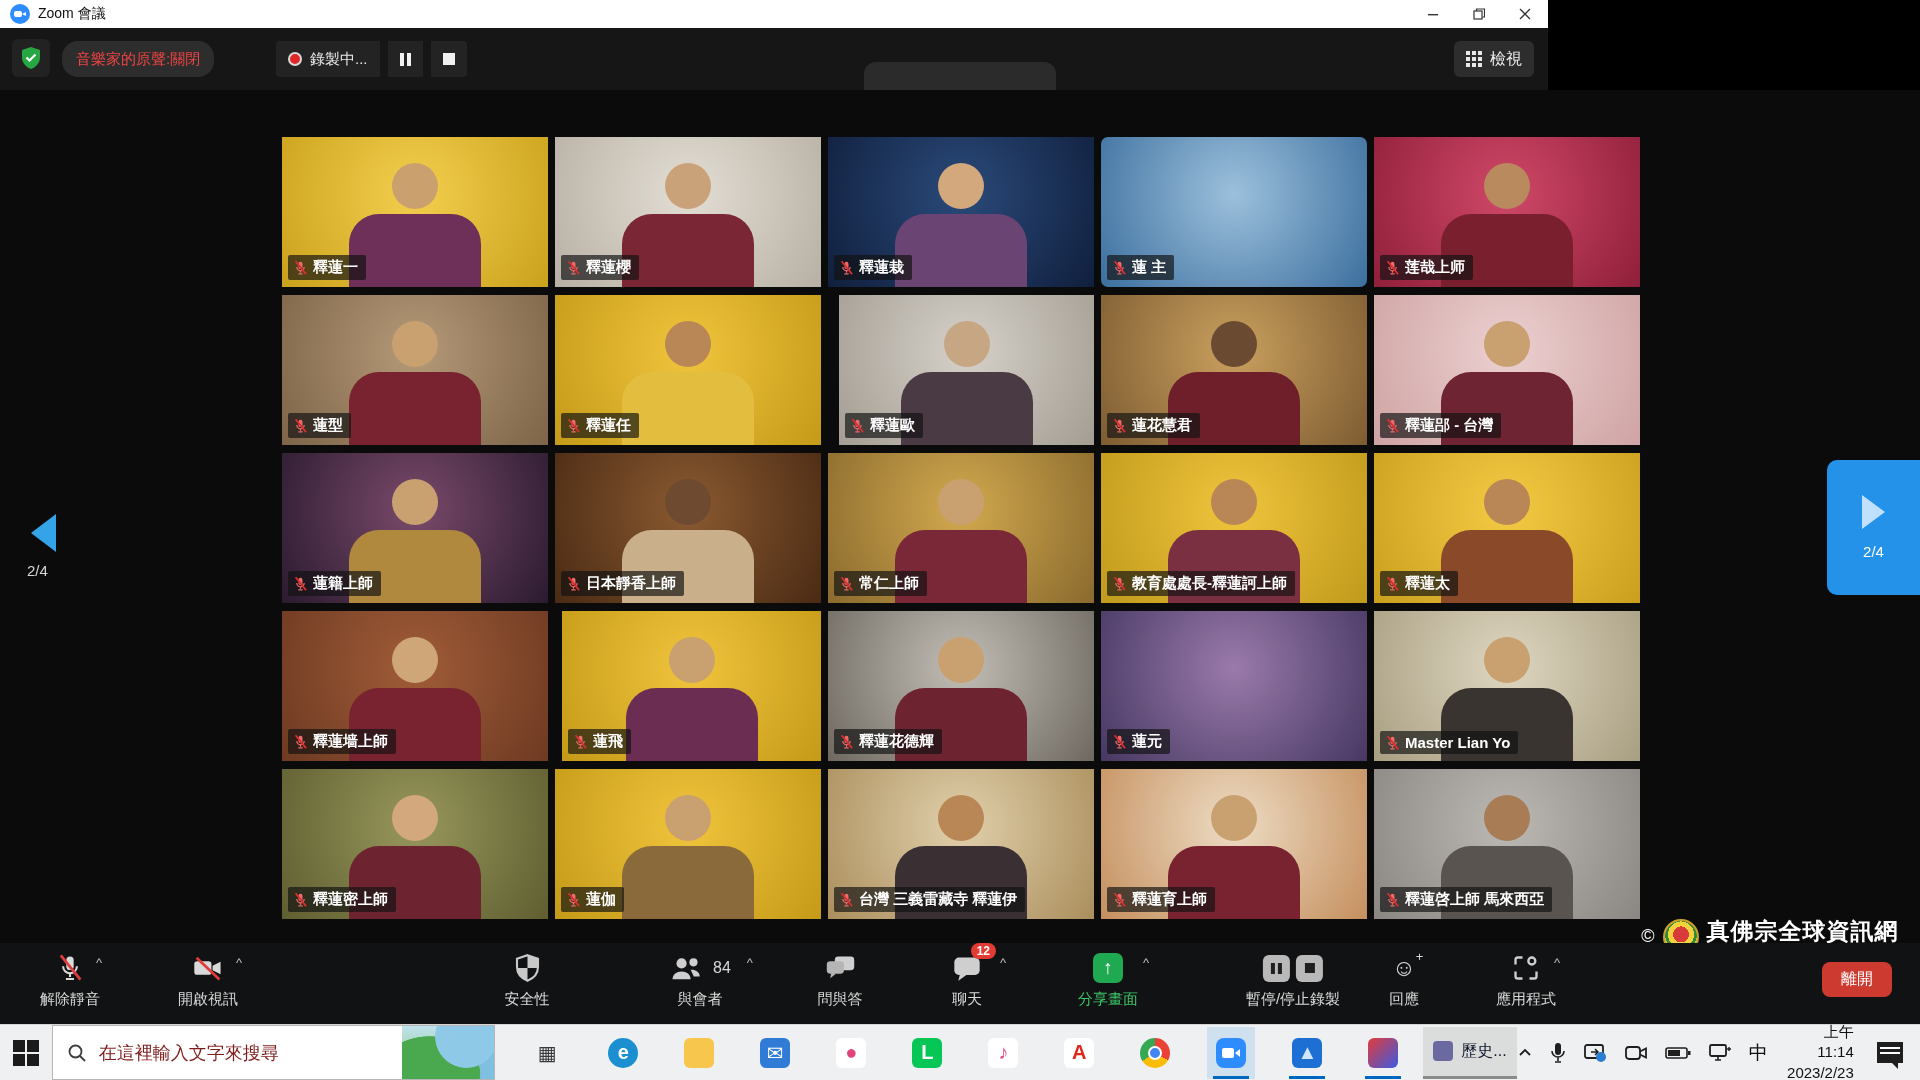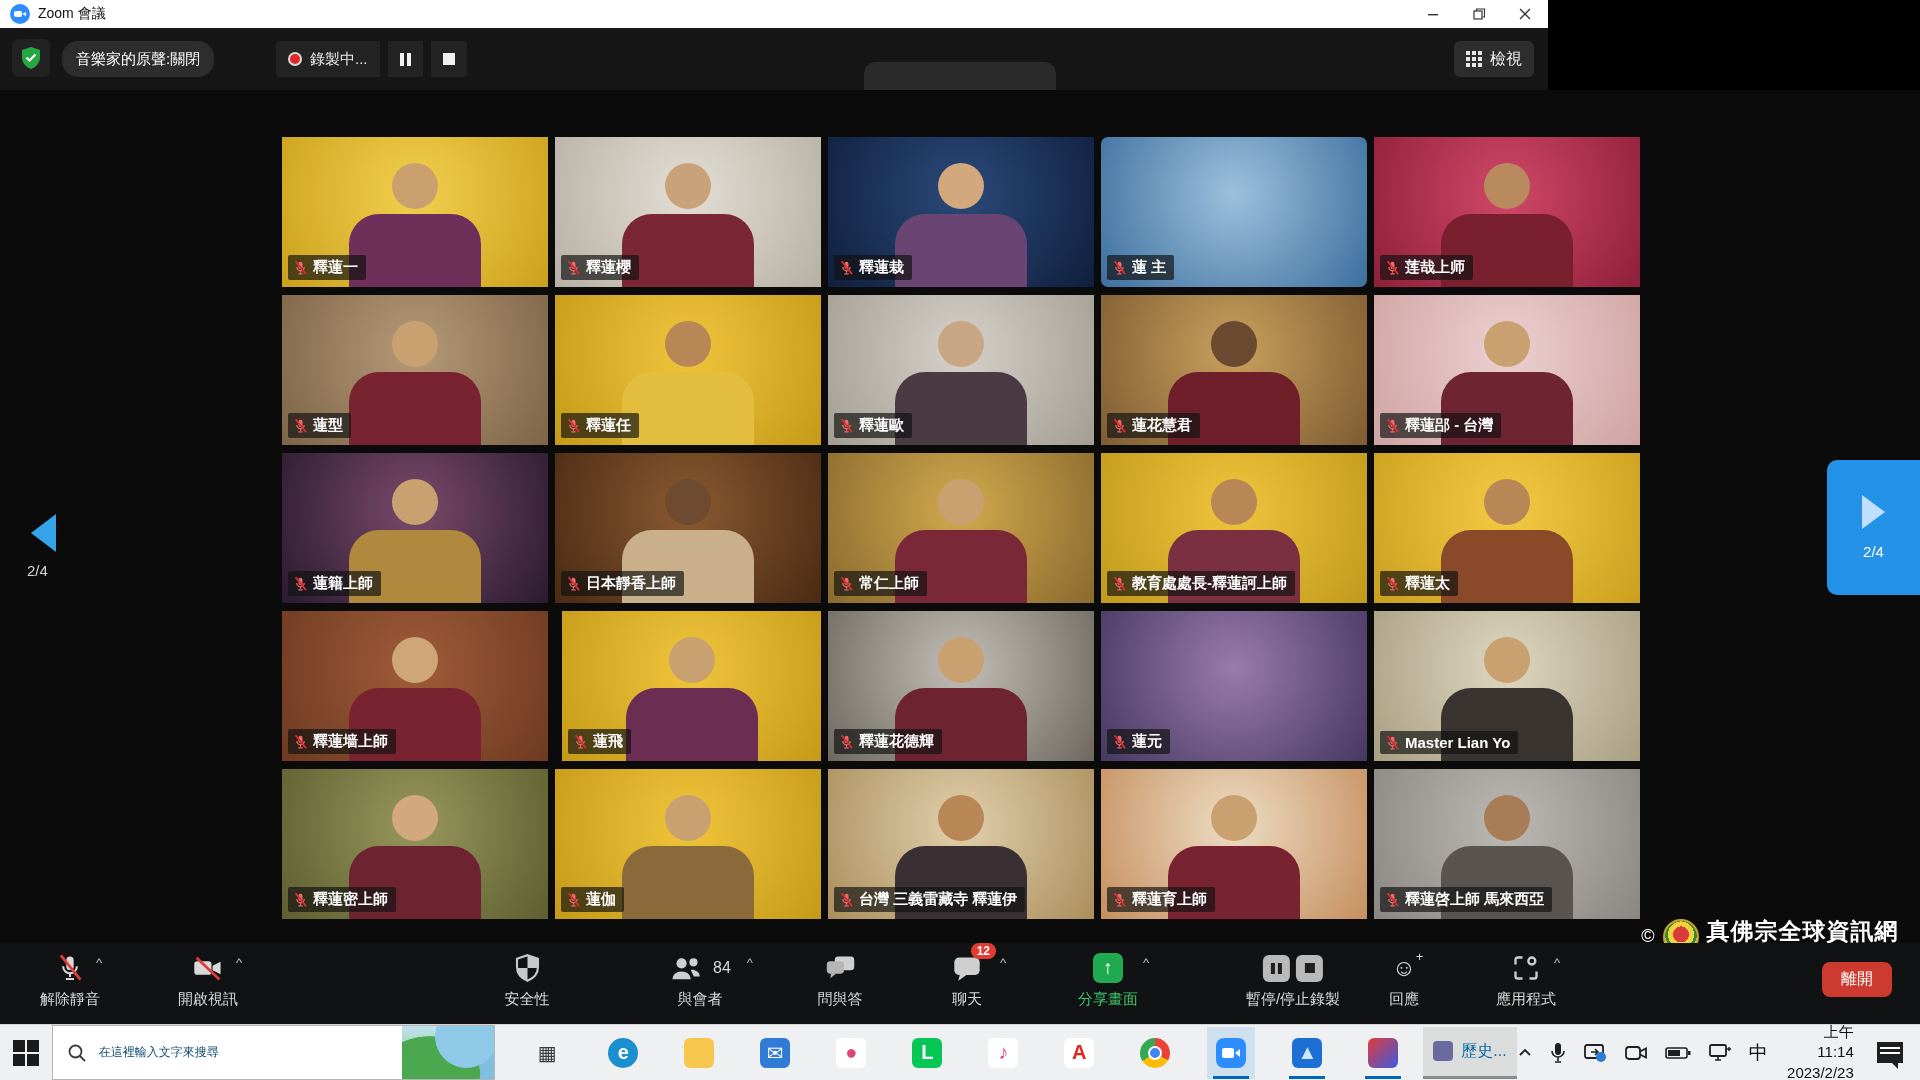--- a/index.html
+++ b/index.html
@@ -12,21 +12,21 @@
   .zoomlogo::before{content:"";position:absolute;left:4px;top:7px;width:8px;height:6px;border-radius:2px;background:#fff;}
   .zoomlogo::after{content:"";position:absolute;left:12px;top:7.5px;border-top:2.5px solid transparent;border-bottom:2.5px solid transparent;border-right:4px solid #fff;}
   .wtitle{font-size:14px;color:#111;}
   .wctrls{margin-left:auto;display:flex;height:100%;}
   .wc{width:46px;height:100%;display:flex;align-items:center;justify-content:center;color:#333;font-size:13px;}
   .wc svg{display:block;}
 
   
   .topbar{position:absolute;left:0;top:28px;width:100%;height:62px;background:#161616;}
   .shieldbtn{position:absolute;left:12px;top:11px;width:38px;height:38px;border-radius:6px;background:#222;display:flex;align-items:center;justify-content:center;}
-  .osound{position:absolute;left:62px;top:13px;height:36px;background:#2d2d2d;border-radius:16px;color:#ffffff;font-size:15px;display:flex;align-items:center;padding:0 14px;}
+  .osound{position:absolute;left:62px;top:13px;height:36px;background:#2d2d2d;border-radius:16px;color:#ef4444;font-size:15px;display:flex;align-items:center;padding:0 14px;}
   .recwrap{position:absolute;left:276px;top:13px;display:flex;gap:8px;height:36px;}
   .recseg{background:#232323;display:flex;align-items:center;color:#e8e8e8;font-size:15px;padding:0 12px;gap:8px;}
   .recseg:first-child{border-radius:4px 0 0 4px;}
   .recseg:last-child{border-radius:0 4px 4px 0;}
   .recdot{width:14px;height:14px;border-radius:50%;border:2px solid #d9d9d9;background:#e02828;box-sizing:border-box;}
   .pauseg{display:flex;gap:3px;}
   .pauseg i{width:4px;height:13px;background:#f0f0f0;}
   .stopg{width:12px;height:12px;background:#f0f0f0;}
   .toast{position:absolute;left:864px;top:34px;width:192px;height:62px;background:#2b2b2b;border-radius:12px;display:flex;align-items:flex-end;justify-content:center;color:#fff;font-size:16px;padding-bottom:12px;box-sizing:border-box;}
   .viewbtn{position:absolute;right:14px;top:13px;height:36px;background:#2d2d2d;border-radius:6px;color:#f0f0f0;font-size:16px;display:flex;align-items:center;gap:8px;padding:0 12px;}
@@ -70,39 +70,39 @@
   .smiley{font-size:24px;color:#d9d9d9;line-height:1;}
   .smileyplus{position:absolute;top:-2px;right:-7px;font-size:13px;color:#d9d9d9;}
   .leavebtn{position:absolute;right:28px;top:19px;width:70px;height:35px;background:#cc3a30;color:#fff;font-size:16px;border-radius:8px;display:flex;align-items:center;justify-content:center;}
 
   
   .taskbar{position:absolute;left:0;top:1024px;width:1920px;height:56px;background:#eef0f1;display:flex;align-items:center;border-top:1px solid #d4d4d4;box-sizing:border-box;}
   .startbtn{width:52px;height:100%;display:flex;align-items:center;justify-content:center;}
   .winlogo{display:grid;grid-template-columns:12px 12px;grid-template-rows:12px 12px;gap:2px;}
   .winlogo i{background:#1b1b1b;}
   .searchbox{width:446px;height:100%;background:#fff;border:1px solid #b6b6b6;box-sizing:border-box;display:flex;align-items:center;gap:12px;padding-left:14px;position:relative;overflow:hidden;}
-  .searchtxt{font-size:12px;color:#0c4a6e;white-space:nowrap;}
+  .searchtxt{font-size:18px;color:#7f1d1d;white-space:nowrap;}
   .searchimg{position:absolute;right:0;top:0;width:92px;height:100%;background:
      radial-gradient(circle at 70% 20%,#8ec9e8 0 40%,transparent 41%),
      radial-gradient(ellipse at 30% 90%,#4aa94e 0 55%,transparent 56%),
      radial-gradient(ellipse at 85% 95%,#7fc0e0 0 45%,transparent 46%),
      linear-gradient(180deg,#bfe2ef 0%,#9ecf8f 70%,#5fb0d8 100%);}
   .tkicons{display:flex;align-items:center;margin-left:28px;gap:28px;}
   .tki{width:48px;height:52px;display:flex;align-items:center;justify-content:center;position:relative;}
   .tki .ic{width:30px;height:30px;border-radius:6px;display:flex;align-items:center;justify-content:center;font-size:20px;font-weight:bold;}
   .tki.active{background:#cfe0ef;}
   .tki .ul{position:absolute;left:6px;bottom:0;width:36px;height:3px;background:#0067c0;}
   .chromeic{width:30px;height:30px;border-radius:50%;background:conic-gradient(#ea4335 0 33%,#fbbc05 33% 66%,#34a853 66% 100%);position:relative;}
   .chromeic::after{content:"";position:absolute;left:8px;top:8px;width:14px;height:14px;border-radius:50%;background:#4285f4;border:2px solid #fff;box-sizing:border-box;}
   .zoomic{width:30px;height:30px;border-radius:8px;background:#2d8cff;position:relative;}
   .zoomic::before{content:"";position:absolute;left:6px;top:10px;width:12px;height:10px;border-radius:2px;background:#fff;}
   .zoomic::after{content:"";position:absolute;left:19px;top:11px;border-top:4px solid transparent;border-bottom:4px solid transparent;border-right:5px solid #fff;}
   .histbtn{height:52px;display:flex;align-items:center;gap:8px;padding:0 10px;margin-left:16px;background:#dbdddd;border-bottom:3px solid #8a8a8a;box-sizing:border-box;}
   .histic{width:20px;height:20px;border-radius:4px;background:#6a6aa0;}
-  .histtxt{font-size:16px;color:#0369a1;white-space:nowrap;}
+  .histtxt{font-size:16px;color:#0f172a;white-space:nowrap;}
   .tray{margin-left:auto;display:flex;align-items:center;gap:17px;padding-right:10px;height:100%;}
   .trayi{display:flex;align-items:center;justify-content:center;color:#1f1f1f;}
   .ime{font-size:19px;color:#111;}
   .clock{text-align:right;font-size:15px;color:#111;line-height:1.35;}
   .notif{width:40px;height:100%;display:flex;align-items:center;justify-content:center;}
   .notific{width:26px;height:21px;background:#1f1f1f;position:relative;}
   .notific::before{content:"";position:absolute;left:3px;top:5px;width:20px;height:2px;background:#fff;box-shadow:0 5px 0 #fff;}
   .notific::after{content:"";position:absolute;left:14px;bottom:-6px;border-left:7px solid transparent;border-right:0 solid transparent;border-top:7px solid #1f1f1f;}
 </style>
 </head>
@@ -269,21 +269,21 @@
           <div class="plabel">
             <svg width="15" height="16" viewBox="0 0 24 26">
               <path d="M12 3a3.2 3.2 0 0 1 3.2 3.2v5.4a3.2 3.2 0 0 1-6.4 0V6.2A3.2 3.2 0 0 1 12 3z" fill="#f06a6a"></path>
               <path d="M6 11.5a6 6 0 0 0 12 0" stroke="#f06a6a" stroke-width="2" fill="none"></path>
               <path d="M12 17.5v3.4M8.5 22.5h7" stroke="#f06a6a" stroke-width="2"></path>
               <path d="M4 2l17 21" stroke="#d83030" stroke-width="3"></path>
             </svg>
             <span>釋蓮任</span>
           </div>
         </div>
-        <div class="tile" style="background: radial-gradient(circle at 50% 38%, rgb(214, 209, 201), rgb(163, 157, 147));">
+        <div class="tile" style="background: radial-gradient(circle at 50% 38%, rgb(214, 209, 201), rgb(163, 157, 147)); margin-left: 11px;">
           <div class="person">
             <div class="phead" style="background:#c7a684"></div>
             <div class="pbody" style="background:#4a3a44"></div>
           </div>
           <div class="plabel">
             <svg width="15" height="16" viewBox="0 0 24 26">
               <path d="M12 3a3.2 3.2 0 0 1 3.2 3.2v5.4a3.2 3.2 0 0 1-6.4 0V6.2A3.2 3.2 0 0 1 12 3z" fill="#f06a6a"></path>
               <path d="M6 11.5a6 6 0 0 0 12 0" stroke="#f06a6a" stroke-width="2" fill="none"></path>
               <path d="M12 17.5v3.4M8.5 22.5h7" stroke="#f06a6a" stroke-width="2"></path>
               <path d="M4 2l17 21" stroke="#d83030" stroke-width="3"></path>

